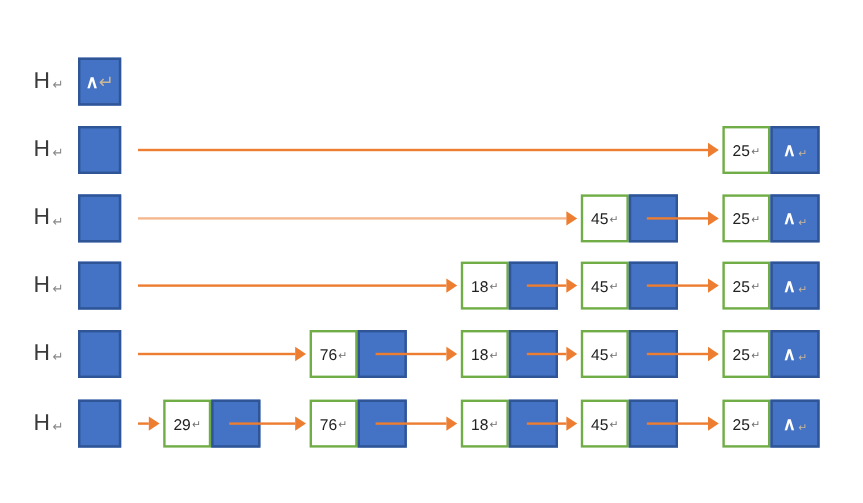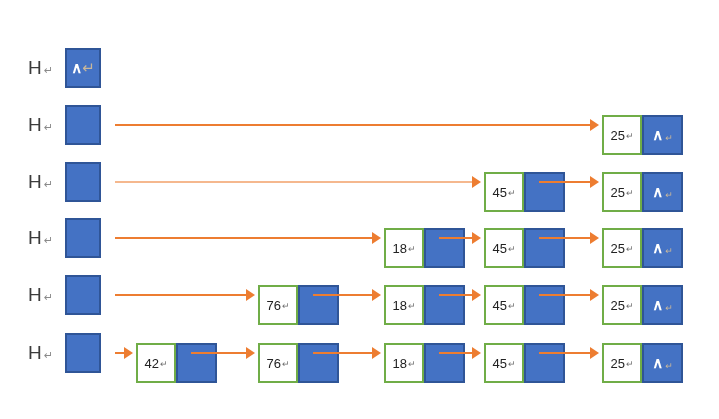--- a/index.html
+++ b/index.html
@@ -50,21 +50,21 @@
     left: 65px;
     width: 36px;
     height: 40px;
     background: #4472C4;
     border: 2px solid #2F5597;
     box-sizing: border-box;
   }
   
   .node {
     position: absolute;
-    top: 14px;
+    top: 4px;
     height: 52px;
     display: flex;
     box-sizing: border-box;
     justify-content: space-between;
   }
   .node .data-cell {
     width: 40px;
     height: 40px;
     background: #ffffff;
     border: 2px solid #70AD47;
@@ -298,21 +298,21 @@
         <span>H</span>
         <span class="ret ">↵</span>
       </div>
       <div class="head-box"></div>
       <div class="arrow" style="left: 115px; width: 18px;">
         <div class="shaft" style="width: 9px;"></div>
         <div class="head" style="left: 9px;"></div>
       </div>
       <div class="node" style="left: 136px; width: 81px;">
         <div class="data-cell">
-          <span>42</span>
+          <span>29</span>
           <span class="ret ">↵</span>
         </div>
         <div class="ptr-cell"></div>
       </div>
       <div class="arrow" style="left: 191px; width: 64px;">
         <div class="shaft" style="width: 55px;"></div>
         <div class="head" style="left: 55px;"></div>
       </div>
       <div class="node" style="left: 258px; width: 81px;">
         <div class="data-cell">

